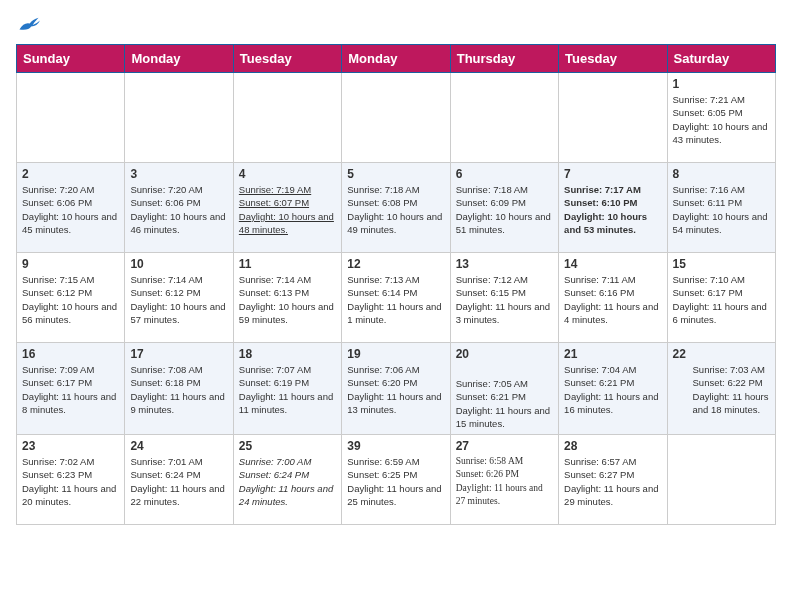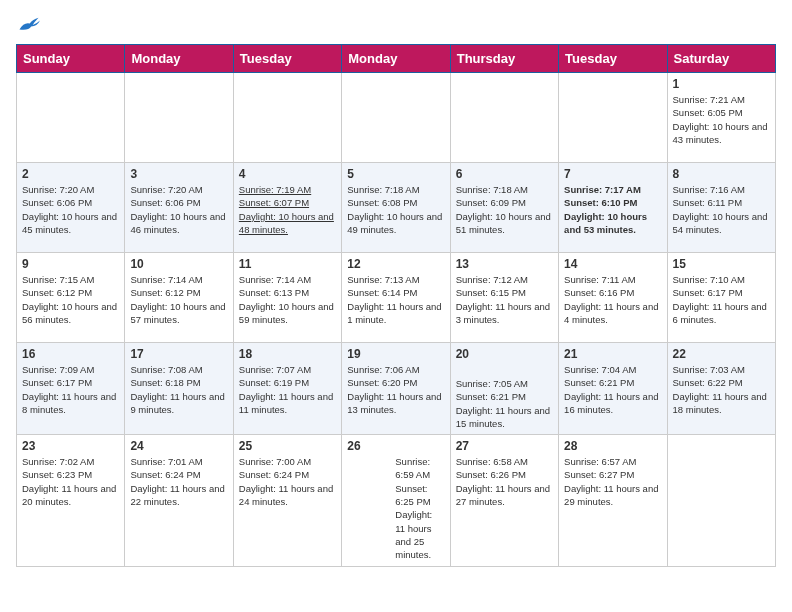--- a/index.html
+++ b/index.html
@@ -255,53 +255,53 @@
 Daylight: 11 hours and 15 minutes.</div>
         </td>
         <td>
           <span class="day-num">21</span>
           <div class="day-info" style="white-space: pre-line;">Sunrise: 7:04 AM
 Sunset: 6:21 PM
 Daylight: 11 hours and 16 minutes.</div>
         </td>
         <td>
           <span class="day-num">22</span>
-          <div class="day-info" style="white-space: pre-line;">Sunrise: 7:03 AM
+          <div class="day-info" style="white-space: pre-line; margin-left: 20px;">Sunrise: 7:03 AM
 Sunset: 6:22 PM
 Daylight: 11 hours and 18 minutes.</div>
         </td>
       </tr>
       <tr class="row-odd">
         <td>
           <span class="day-num">23</span>
           <div class="day-info" style="white-space: pre-line;">Sunrise: 7:02 AM
 Sunset: 6:23 PM
 Daylight: 11 hours and 20 minutes.</div>
         </td>
         <td>
           <span class="day-num">24</span>
           <div class="day-info" style="white-space: pre-line;">Sunrise: 7:01 AM
 Sunset: 6:24 PM
 Daylight: 11 hours and 22 minutes.</div>
         </td>
         <td>
           <span class="day-num">25</span>
-          <div class="day-info" style="white-space: pre-line;">Sunrise: 7:00 AM
+          <div class="day-info" style="white-space: pre-line; font-style: italic;">Sunrise: 7:00 AM
 Sunset: 6:24 PM
 Daylight: 11 hours and 24 minutes.</div>
         </td>
         <td>
-          <span class="day-num">26</span>
-          <div class="day-info" style="white-space: pre-line; margin-left: 48px;">Sunrise: 6:59 AM
+          <span class="day-num">39</span>
+          <div class="day-info" style="white-space: pre-line;">Sunrise: 6:59 AM
 Sunset: 6:25 PM
 Daylight: 11 hours and 25 minutes.</div>
         </td>
         <td>
           <span class="day-num">27</span>
-          <div class="day-info" style="white-space: pre-line;">Sunrise: 6:58 AM
+          <div class="day-info" style="white-space: pre-line; font-family: Liberation Serif, serif;">Sunrise: 6:58 AM
 Sunset: 6:26 PM
 Daylight: 11 hours and 27 minutes.</div>
         </td>
         <td>
           <span class="day-num">28</span>
           <div class="day-info" style="white-space: pre-line;">Sunrise: 6:57 AM
 Sunset: 6:27 PM
 Daylight: 11 hours and 29 minutes.</div>
         </td>
         <td class="empty-cell"></td>

